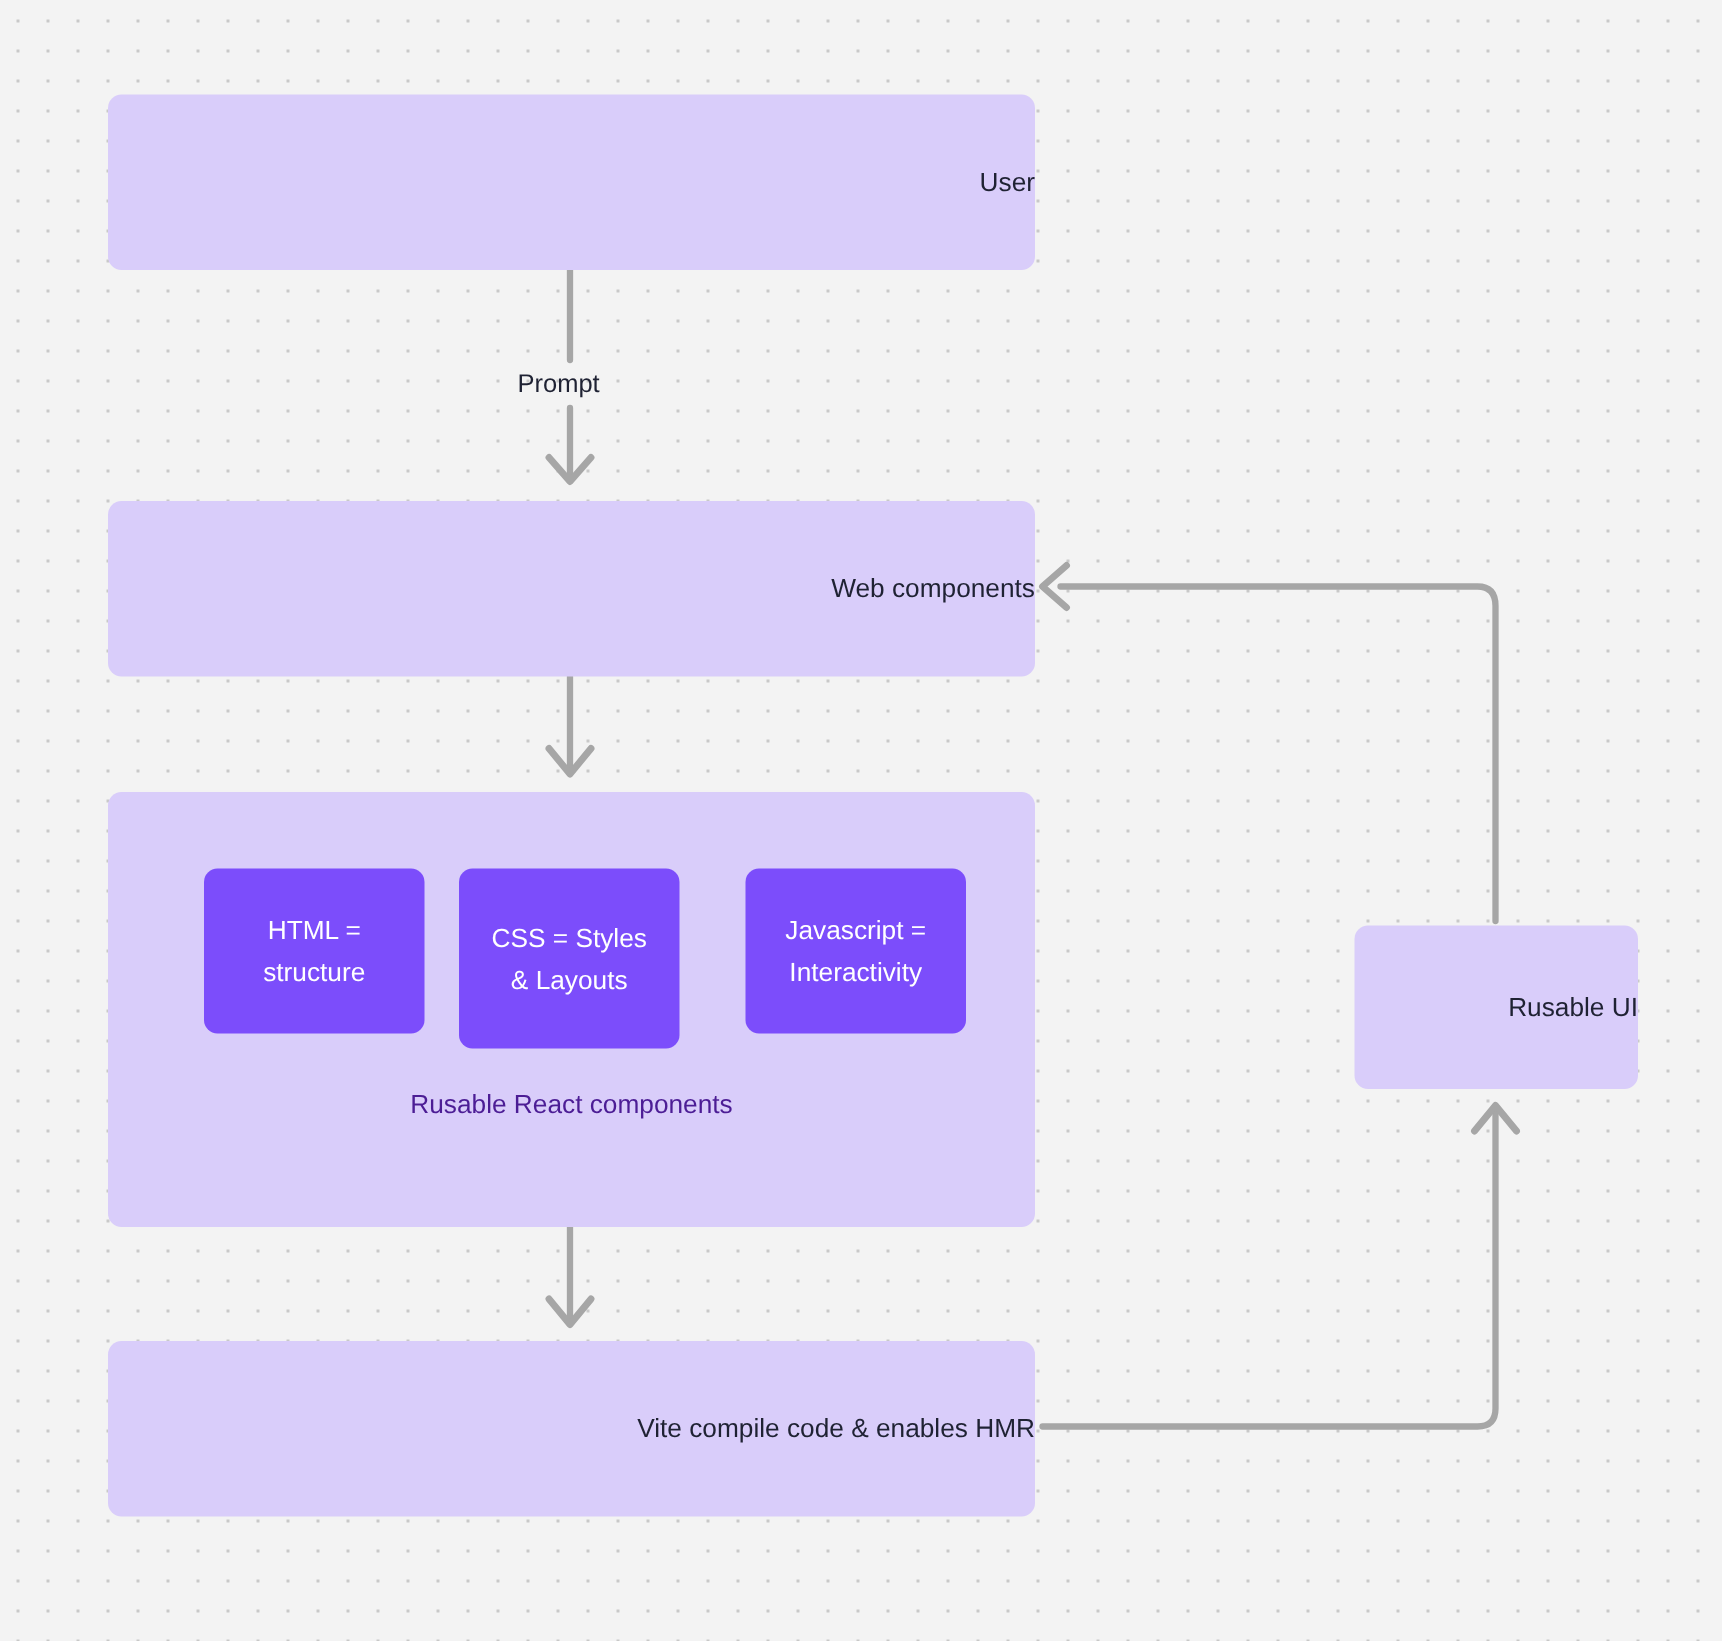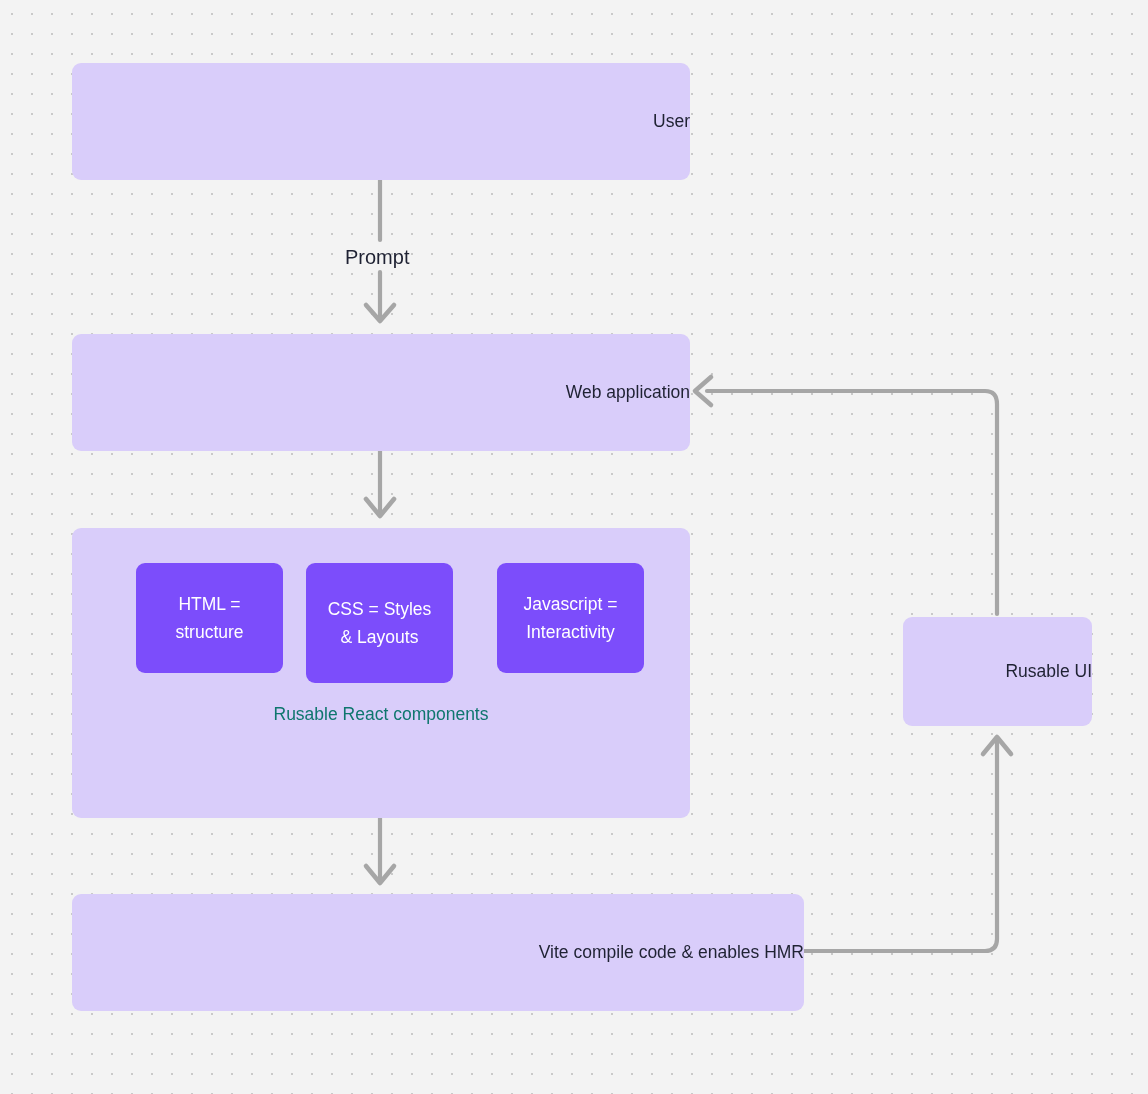--- a/index.html
+++ b/index.html
@@ -36,40 +36,41 @@
     font-size: 17.5px;
     line-height: 1.35;
     justify-content: flex-end;
   }
   .node-inner {
     background: #7c4dfb;
     color: #ffffff;
     font-size: 17.5px;
     line-height: 1.62;
     border-radius: 9px;
+    margin-top: 16px;
   }
   .node-label {
     white-space: pre-line;
   }
   
   #components-box {
     display: block;
   }
   #components-box .group-caption {
     position: absolute;
     left: 0;
     right: 0;
-    top: 175px;
+    top: 197px;
     text-align: center;
     font-size: 17.5px;
-    color: #0f766e;
+    color: #4c1d95;
   }
   .edge-label {
     position: absolute;
-    font-size: 20px;
+    font-size: 17px;
     color: #1f2233;
     white-space: nowrap;
   }
   svg.edges {
     position: absolute;
     left: 0;
     top: 0;
     width: 1148px;
     height: 1094px;
     overflow: visible;
@@ -124,21 +125,21 @@
     </g>
   </svg>
 
   <div class="node node-outer" id="user-box" style="left:72px; top:63px; width:618px; height:117px;">
     <span class="node-label">User</span>
   </div>
 
   <div class="edge-label" id="prompt-label" style="left:345px; top:246px;">Prompt</div>
 
   <div class="node node-outer" id="web-application-box" style="left:72px; top:334px; width:618px; height:117px;">
-    <span class="node-label">Web application</span>
+    <span class="node-label">Web components</span>
   </div>
 
   <div class="node node-outer" id="components-box" style="left:72px; top:528px; width:618px; height:290px;">
 
     <div class="node node-inner" style="left:64px; top:35px; width:147px; height:110px;">
       <span class="node-label">HTML =
 structure</span>
     </div>
 
     <div class="node node-inner" style="left:234px; top:35px; width:147px; height:120px;">
@@ -147,21 +148,21 @@
     </div>
 
     <div class="node node-inner" style="left:425px; top:35px; width:147px; height:110px;">
       <span class="node-label">Javascript =
 Interactivity</span>
     </div>
 
     <div class="group-caption">Rusable React components</div>
   </div>
 
-  <div class="node node-outer" id="vite-box" style="left:72px; top:894px; width:732px; height:117px;">
+  <div class="node node-outer" id="vite-box" style="left:72px; top:894px; width:618px; height:117px;">
     <span class="node-label">Vite compile code &amp; enables HMR</span>
   </div>
 
   <div class="node node-outer" id="render-ui-box" style="left:903px; top:617px; width:189px; height:109px;">
     <span class="node-label">Rusable UI</span>
   </div>
 
 </div>
 
 </body></html>

